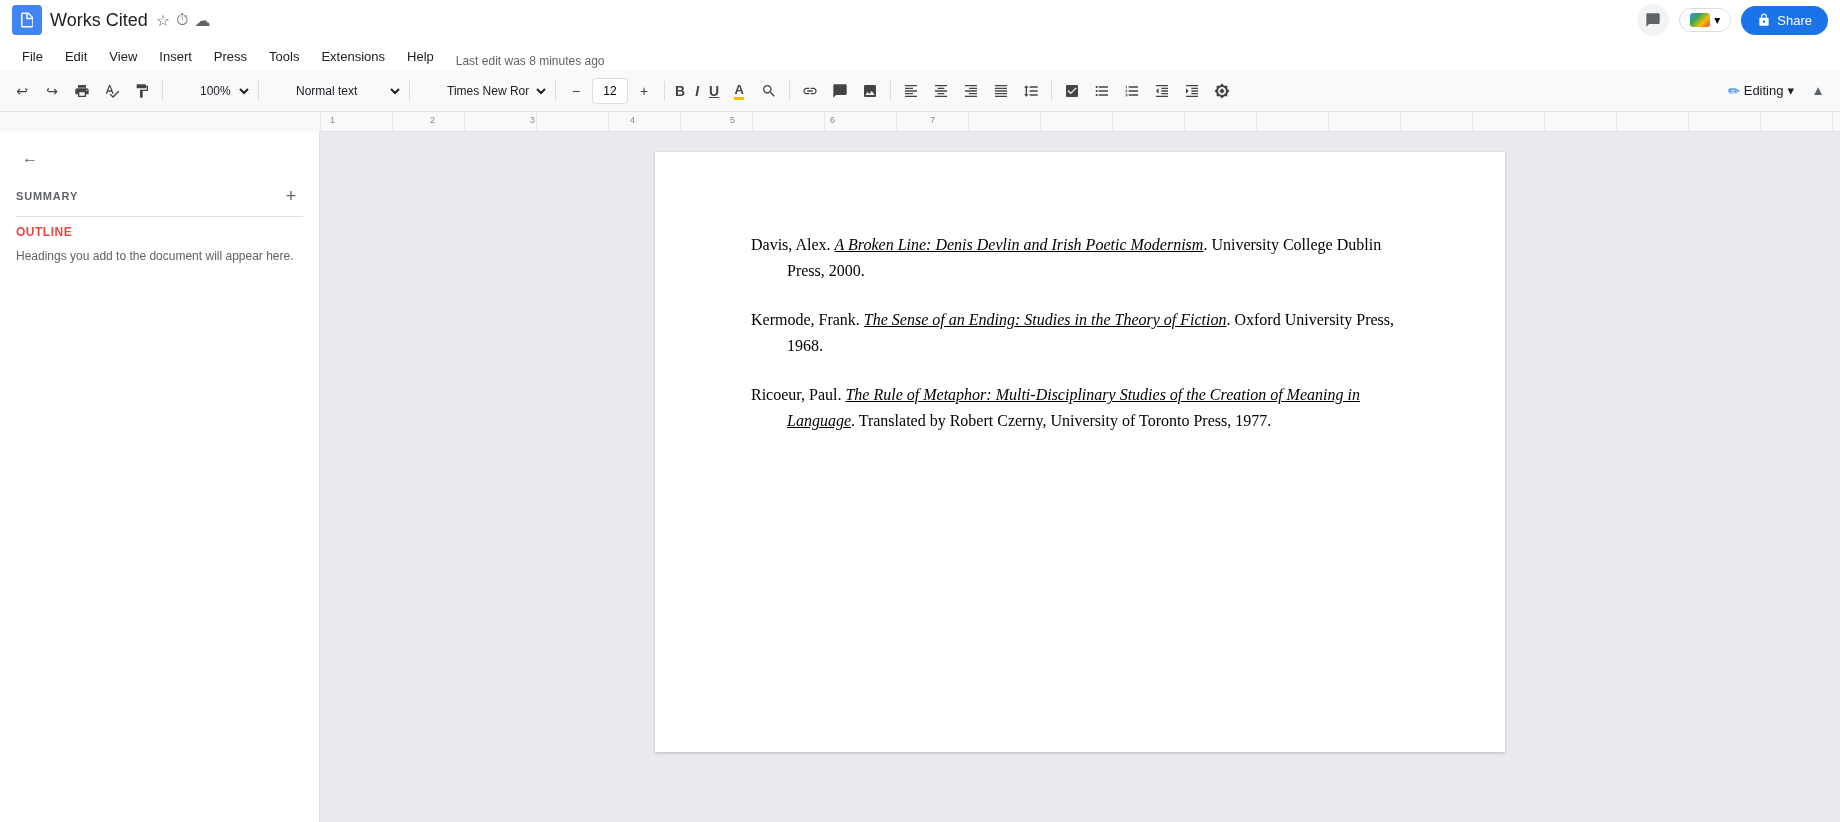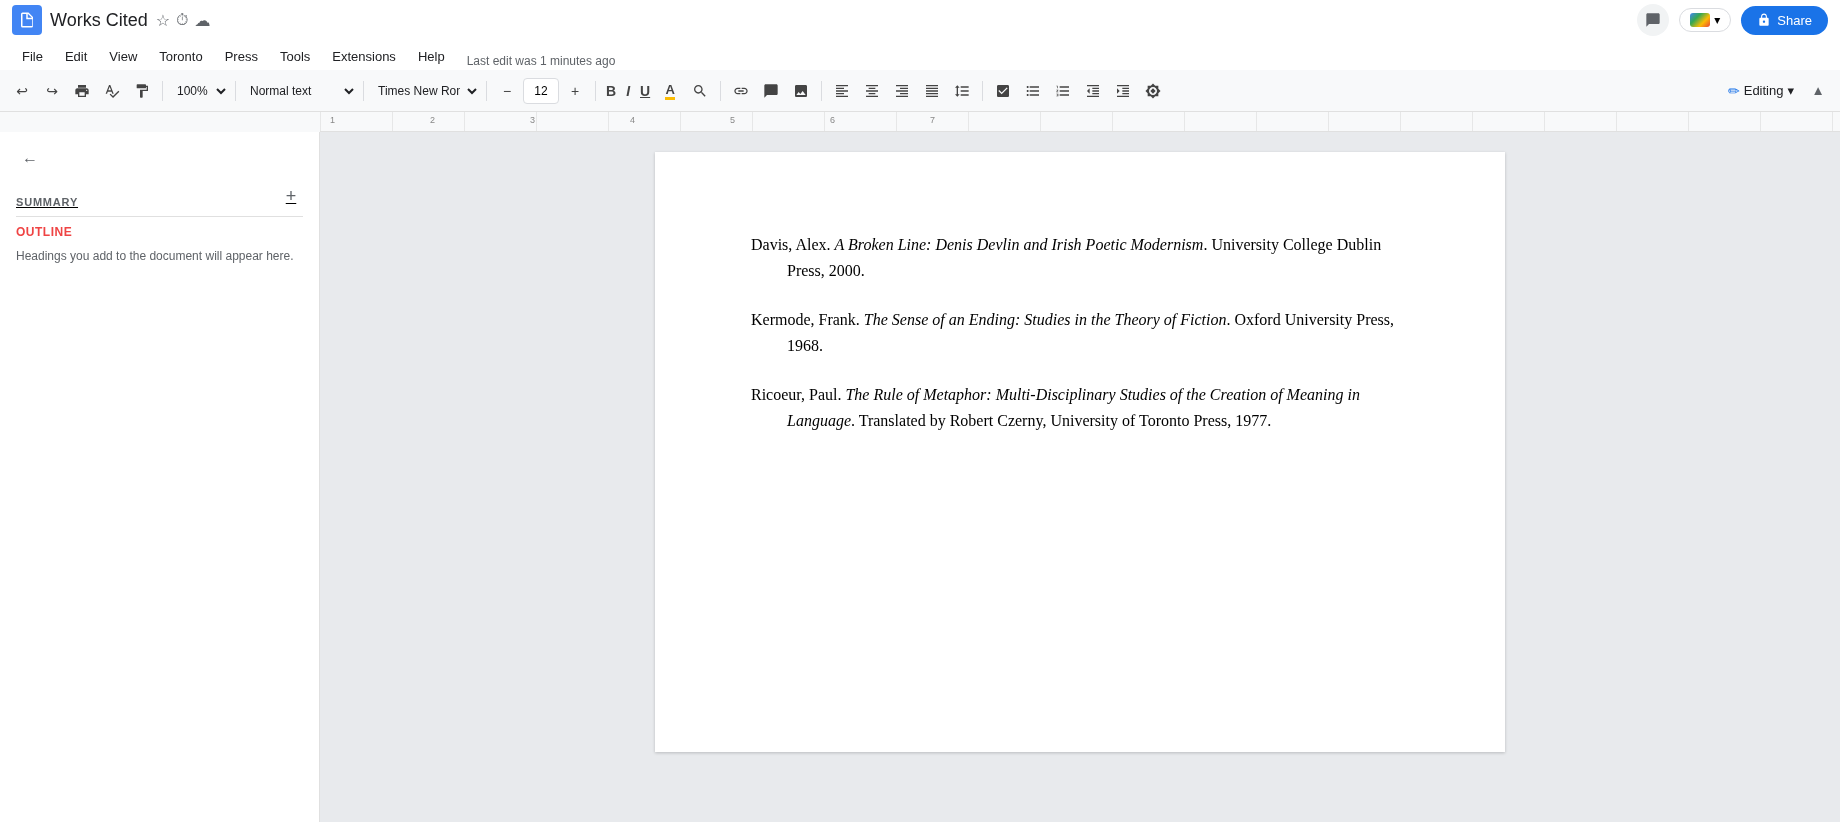--- a/index.html
+++ b/index.html
@@ -139,20 +139,21 @@
     }
     .toolbar-select {
       border: none;
       background: transparent;
       border-radius: 4px;
       padding: 2px 4px;
       cursor: pointer;
       font-size: 12px;
       color: #202124;
       height: 28px;
+      margin-left: 23px;
     }
     .zoom-select {
       width: 60px;
     }
     .style-select {
       width: 115px;
     }
     .font-select {
       width: 110px;
     }
@@ -256,24 +257,23 @@
       cursor: pointer;
       display: flex;
       align-items: center;
       justify-content: center;
       color: #5f6368;
       font-size: 16px;
       margin-bottom: 12px;
     }
     .sidebar-section {
       display: flex;
-      align-items: flex-end;
+      align-items: center;
       justify-content: space-between;
       margin-bottom: 8px;
-      text-decoration: underline;
     }
     .sidebar-title {
       font-size: 11px;
       font-weight: 600;
       color: #5f6368;
       letter-spacing: 0.8px;
       text-transform: uppercase;
     }
     .sidebar-add {
       width: 24px; height: 24px;
@@ -329,21 +329,21 @@
     }
     .citation {
       margin-bottom: 24px;
       text-indent: -36px;
       padding-left: 36px;
     }
     .citation-text {
       font-family: 'Times New Roman', Times, serif;
       font-size: 12pt;
     }
-    em { font-style: italic; }
+    em { font-style: italic; text-decoration: underline; }
   </style>
 </head>
 <body>
 
 <div class="title-bar">
   <div class="docs-icon">
     <svg viewBox="0 0 24 24">
       <path d="M14 2H6a2 2 0 0 0-2 2v16a2 2 0 0 0 2 2h12a2 2 0 0 0 2-2V8l-6-6zm-1 1.5L18.5 9H13V3.5zM6 4h5v7h8v9H6V4z"></path>
     </svg>
   </div>
@@ -370,26 +370,26 @@
       </svg>
       <span>Share</span>
     </button>
   </div>
 </div>
 
 <div class="menu-bar">
   <div class="menu-item">File</div>
   <div class="menu-item">Edit</div>
   <div class="menu-item">View</div>
-  <div class="menu-item">Toronto</div>
+  <div class="menu-item">Insert</div>
   <div class="menu-item">Press</div>
   <div class="menu-item">Tools</div>
   <div class="menu-item">Extensions</div>
   <div class="menu-item">Help</div>
-  <span class="last-edit">Last edit was 1 minutes ago</span>
+  <span class="last-edit">Last edit was 8 minutes ago</span>
 </div>
 
 <div class="toolbar">
   <button class="toolbar-btn" title="Undo">↩</button>
   <button class="toolbar-btn" title="Redo">↪</button>
   <button class="toolbar-btn">
     <svg width="16" height="16" viewBox="0 0 24 24" fill="#444">
         <path d="M19 8H5c-1.66 0-3 1.34-3 3v6h4v4h12v-4h4v-6c0-1.66-1.34-3-3-3zm-3 11H8v-5h8v5zm3-7c-.55 0-1-.45-1-1s.45-1 1-1 1 .45 1 1-.45 1-1 1zm-1-9H6v4h12V3z"></path>
       </svg>
   </button>

